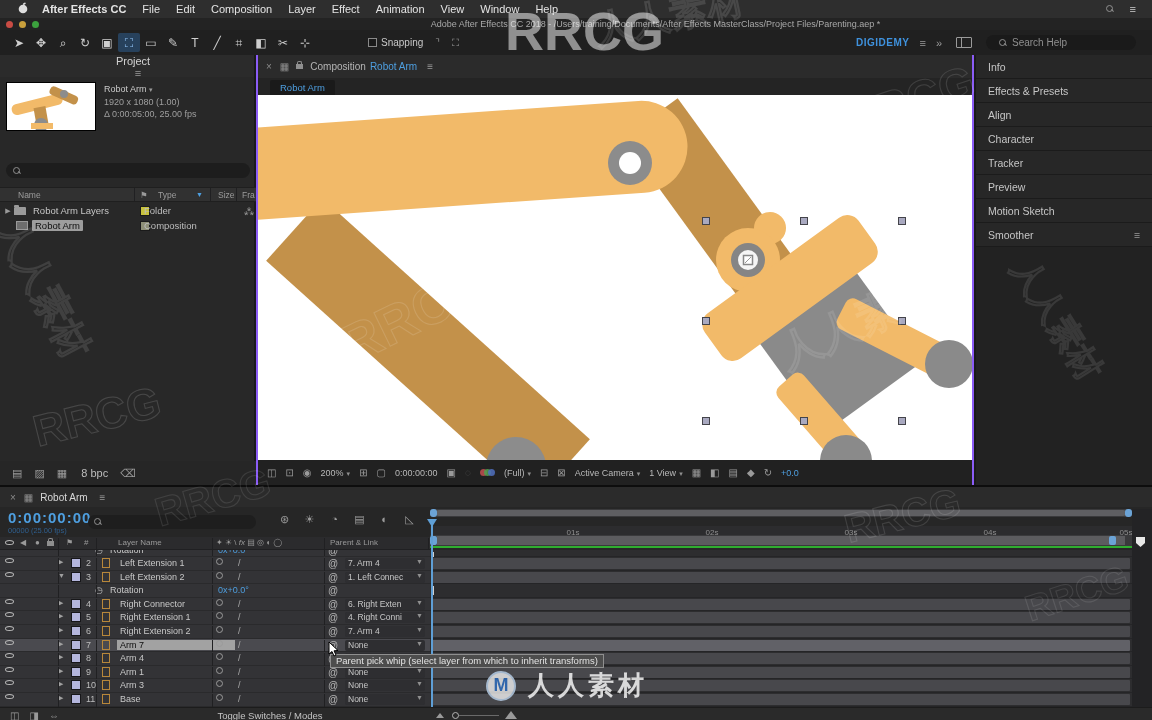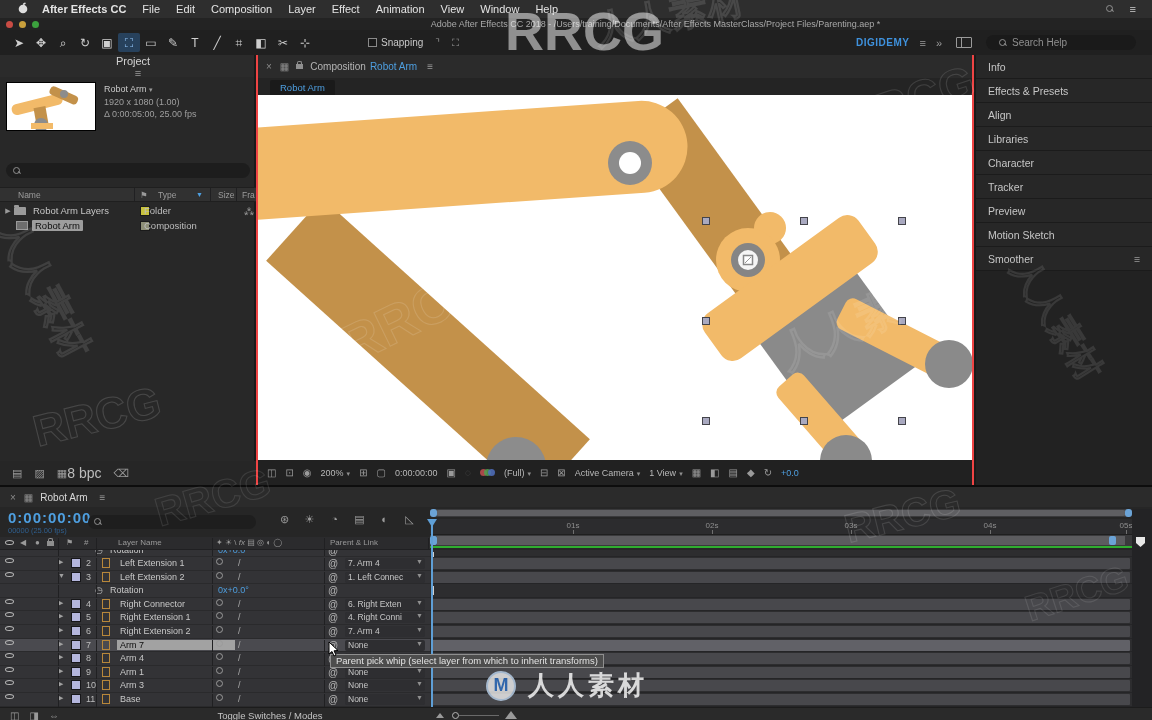--- a/index.html
+++ b/index.html
@@ -1,18 +1,18 @@
 <!DOCTYPE html>
 <html><head>
 <meta charset="utf-8">
 <style>
   * { margin:0; padding:0; box-sizing:border-box; }
   html,body { background:#111; }
   body { font-family:"Liberation Sans", sans-serif; }
-  #app { position:relative; width:1152px; height:720px; background:#ef4444; overflow:hidden; }
+  #app { position:relative; width:1152px; height:720px; background:#8b5cf6; overflow:hidden; }
 
   
   #menubar { position:absolute; left:0; top:0; width:1152px; height:18px; background:#2e2e2e; display:flex; align-items:center; color:#e4e4e4; font-size:11px; }
   #menubar .apple { margin:0 14px 0 18px; }
   #menubar .appname { font-weight:bold; margin-right:16px; }
   #menubar .mitem { margin-right:16px; }
   #menubar .mspacer { flex:1; }
   #menubar .mico { margin-right:16px; color:#cfcfcf; }
 
   
@@ -56,21 +56,21 @@
   .prow .ficon { width:12px; height:8px; background:#9a9a9a; border-radius:1px 1px 0 0; position:relative; margin-right:4px; }
   .prow .ficon:before { content:""; position:absolute; left:0; top:-2px; width:5px; height:2px; background:#9a9a9a; border-radius:1px 1px 0 0; }
   .prow .cicon { width:12px; height:9px; background:#6d6d6d; border:1px solid #999; margin-right:4px; margin-left:2px; }
   .prow .nm { padding:0 3px; }
   .prow.sel .nm { background:#9d9d9d; color:#0c0c0c; border-radius:1px; }
   .prow .chip { position:absolute; left:140px; width:10px; height:10px; border:1px solid #1a1a1a; }
   .prow .ptype { position:absolute; left:144px; color:#bdbdbd; }
   .prow .netic { position:absolute; left:244px; color:#9a9a9a; font-size:9px; }
   #proj-bottom { position:absolute; left:0; top:406px; width:256px; height:24px; background:#262626; display:flex; align-items:center; color:#9a9a9a; }
   #proj-bottom .bi { margin-left:12px; font-size:11px; }
-  #proj-bottom .bpc { font-size:14px; color:#bdbdbd; }
+  #proj-bottom .bpc { font-size:11px; color:#bdbdbd; margin-left:14px; }
 
   
   #comp { left:258px; top:55px; width:714px; height:430px; background:#1f1f1f; }
   #comp-head { height:23px; display:flex; align-items:center; font-size:10px; color:#b5b5b5; padding-left:8px; background:#2b2b2b; }
   #comp-head .x { color:#8a8a8a; margin-right:8px; }
   #comp-head .ic { color:#8f8f8f; margin-right:7px; font-size:10px; }
   #comp-head .blue { color:#4e9fe0; margin-left:4px; }
   #comp-head .ham { margin-left:10px; color:#9a9a9a; }
   #comp-tabrow { height:17px; background:#242424; display:flex; align-items:flex-end; }
   #comp-tab { margin-left:12px; height:15px; padding:0 10px; background:#1a1a1a; color:#4e9fe0; font-size:9.5px; display:flex; align-items:center; border-radius:2px 2px 0 0; }
@@ -132,21 +132,21 @@
   #tl-graph { position:absolute; left:430px; top:63px; width:702px; }
   .grow { position:relative; height:13.6px; background:#2d2d2f; border-bottom:1px solid #252527; }
   .grow.partial { height:7px; }
   .grow .bar { position:absolute; left:2px; right:2px; top:1px; height:11px; background:#48484c; border-radius:1px; }
   .grow.sel .bar { background:#616167; }
   .grow .ibeam { position:absolute; left:1px; top:2px; width:3px; height:9px; background:#cfcfcf; }
 
   #tl-nav { position:absolute; left:430px; top:22px; width:702px; height:8px; background:#3a3a3c; border-radius:4px; }
   #tl-nav .fill { position:absolute; left:6px; right:6px; top:1px; height:6px; background:#5f5f62; border-radius:3px; }
   #tl-nav .h { position:absolute; top:0; width:7px; height:8px; background:#6ba3d6; border-radius:3px; }
-  #tl-ruler { position:absolute; left:430px; top:32px; width:722px; height:16px; background:#2c2c2e; border-bottom:1px solid #1f1f1f; }
+  #tl-ruler { position:absolute; left:430px; top:39px; width:722px; height:16px; background:#2c2c2e; border-bottom:1px solid #1f1f1f; }
   #tl-ruler .rlab { position:absolute; top:2px; font-size:8px; color:#8f8f8f; transform:translateX(-50%); }
   #tl-ruler .tick { position:absolute; bottom:0; width:1px; height:4px; background:#6f6f6f; }
   #tl-work { position:absolute; left:430px; top:48px; width:702px; height:11px; background:#3a3a3c; }
   #tl-work .fill { position:absolute; left:7px; right:7px; top:1px; height:9px; background:#5c5c5f; }
   #tl-work .h { position:absolute; top:1px; width:7px; height:9px; background:#6ba3d6; border-radius:2px; }
   #tl-green { position:absolute; left:430px; top:59px; width:702px; height:2px; background:#2fae2f; }
   #playhead { position:absolute; left:431px; top:32px; width:2px; height:188px; background:#5f9fd6; z-index:5; }
   #playhead:before { content:""; position:absolute; left:-4px; top:0; border-left:5px solid transparent; border-right:5px solid transparent; border-top:8px solid #5f9fd6; }
   #tl-rightstrip { position:absolute; left:1132px; top:22px; width:20px; height:198px; background:#232325; }
   #tl-marker { position:absolute; left:1136px; top:50px; width:9px; height:10px; background:#e8e8e8; clip-path:polygon(0 0,100% 0,100% 60%,50% 100%,0 60%); }
@@ -401,23 +401,20 @@
       <div class="sbpanel">
         <span>Info</span>
       </div>
       <div class="sbpanel">
         <span>Effects &amp; Presets</span>
       </div>
       <div class="sbpanel">
         <span>Align</span>
       </div>
       <div class="sbpanel">
-        <span>Libraries</span>
-      </div>
-      <div class="sbpanel">
         <span>Character</span>
       </div>
       <div class="sbpanel">
         <span>Tracker</span>
       </div>
       <div class="sbpanel">
         <span>Preview</span>
       </div>
       <div class="sbpanel">
         <span>Motion Sketch</span>

